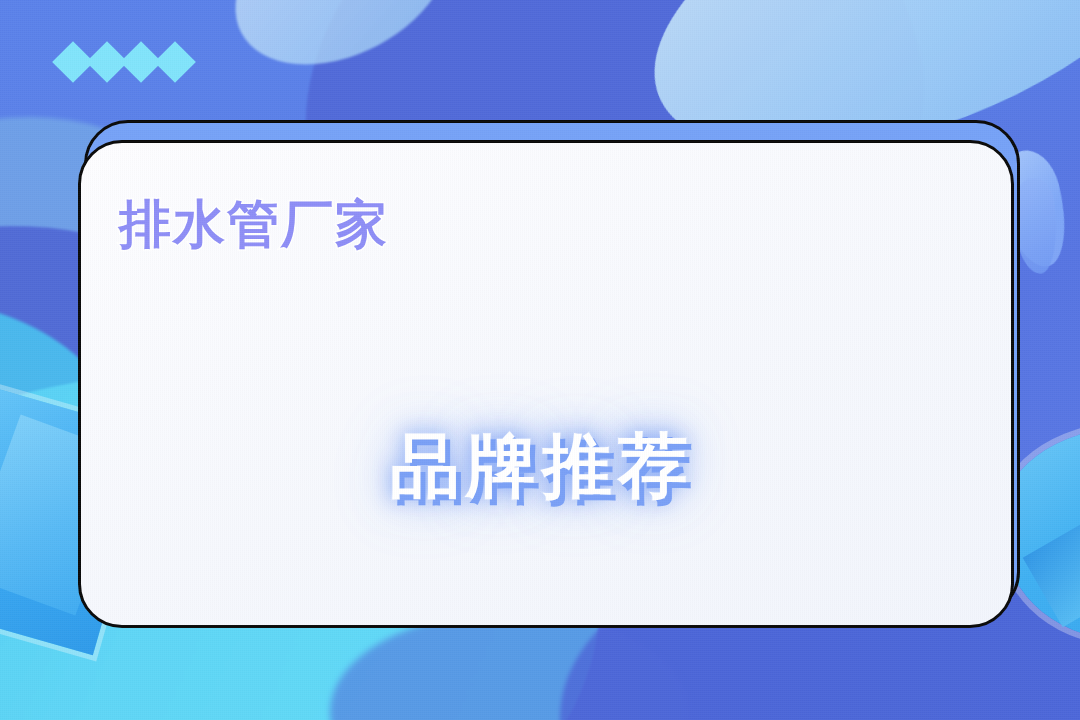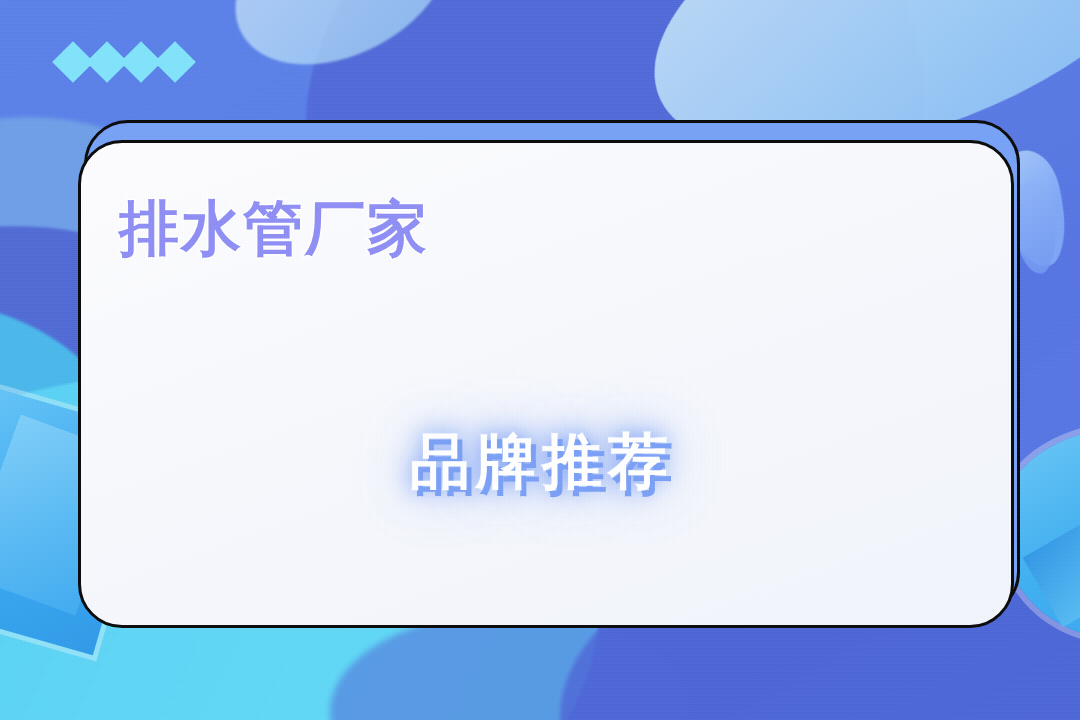--- a/index.html
+++ b/index.html
@@ -261,37 +261,37 @@
     position: relative;
     width: 100%;
     height: 100%;
   }
 
   
   .subtitle {
     position: absolute;
     left: 38px;
     top: 55px;
-    font-size: 60px;
+    font-size: 52px;
     font-weight: 700;
     letter-spacing: 2px;
     color: #8e8ef6;
     -webkit-text-stroke: 3px #ffffff;
     paint-order: stroke fill;
     line-height: 1;
     white-space: nowrap;
   }
 
   .headline {
     position: absolute;
     left: 0;
     right: 8px;
     top: 288px;
     text-align: center;
-    font-size: 60px;
+    font-size: 70px;
     font-weight: 700;
     letter-spacing: 6px;
     line-height: 1;
     color: #ffffff;
     -webkit-text-stroke: 2px #ffffff;
     paint-order: stroke fill;
     text-shadow:
       5px 6px 0 #7aa0f6,
       0 0 18px rgba(122,160,246,.95),
       0 0 36px rgba(122,160,246,.65),

